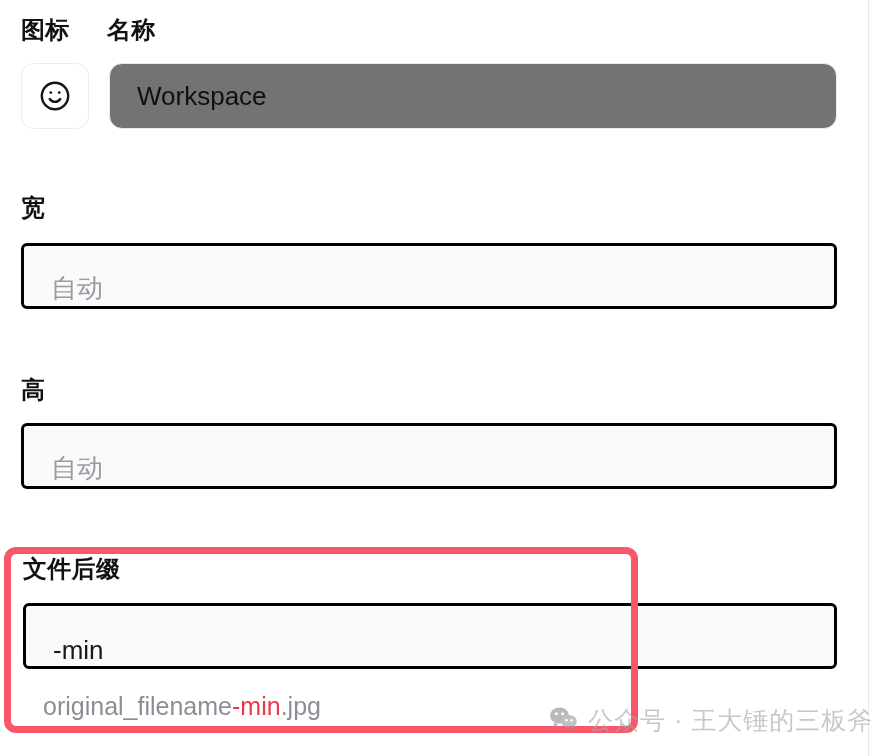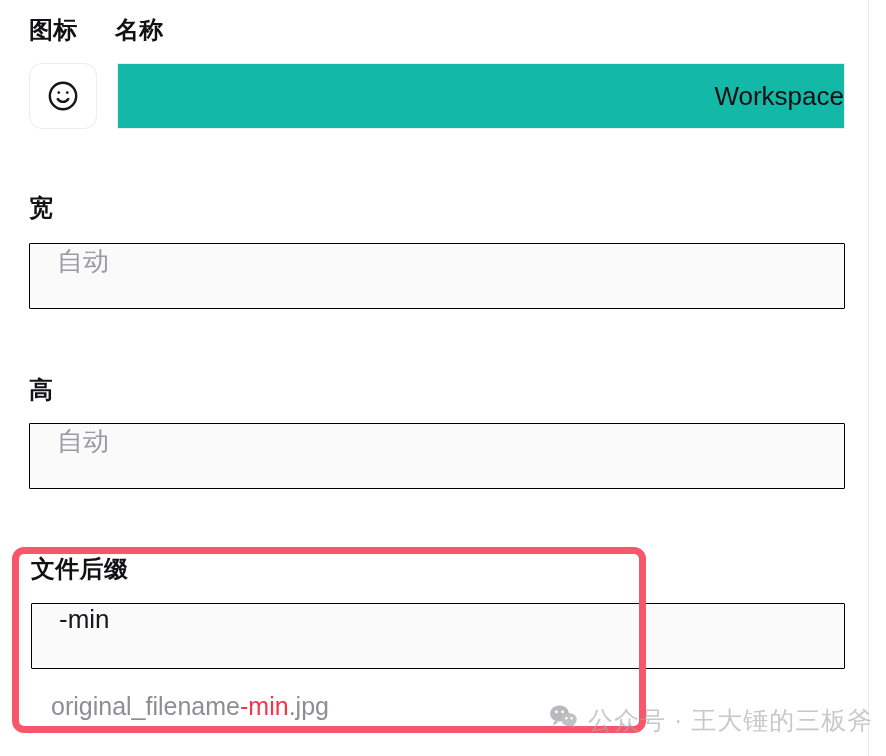--- a/index.html
+++ b/index.html
@@ -11,21 +11,21 @@
     width: 886px;
     height: 756px;
     position: relative;
     overflow: hidden;
     font-family: "Liberation Sans", "DejaVu Sans", sans-serif;
     -webkit-font-smoothing: antialiased;
   }
 
   .panel {
     position: absolute;
-    left: 8px; top: 0;
+    left: 0; top: 0;
     width: 869px;
     height: 756px;
     background: #ffffff;
     box-sizing: border-box;
   }
 
   
   .panel-divider {
     position: absolute;
     left: 868px;
@@ -79,30 +79,29 @@
   }
   .smiley { display: block; }
 
   .name-input {
     position: absolute;
     left: 109px;
     top: 63px;
     width: 728px;
     height: 66px;
     border: 1px solid #ececef;
-    border-radius: 1px;
-    background: #14b8a6;
+    border-radius: 13px;
+    background: #737373;
     box-sizing: border-box;
     display: flex;
     align-items: center;
     padding-left: 27px;
     font-size: 26px;
     color: #101014;
     cursor: text;
-    justify-content: flex-end;
   }
 
   
   .label-width {
     position: absolute;
     left: 21px;
     top: 196px;
   }
   .input-width {
     position: absolute;
@@ -120,26 +119,26 @@
   }
   .input-height {
     position: absolute;
     left: 21px;
     top: 423px;
     width: 816px;
     height: 66px;
   }
 
   .soft-input {
-    border: 1px solid #000000;
-    border-radius: 1px;
+    border: 3px solid #000000;
+    border-radius: 6px;
     background: #fafafa;
     box-sizing: border-box;
     display: flex;
-    align-items: flex-start;
+    align-items: flex-end;
     padding-left: 27px;
     font-size: 26px;
     cursor: text;
   }
   .soft-input .ph { color: #9a9aa4; }
   .soft-input .val { color: #17171c; }
 
   
   .label-suffix {
     position: absolute;
@@ -176,21 +175,21 @@
     box-sizing: border-box;
     pointer-events: none;
   }
 
   
   .watermark {
     position: absolute;
     left: 549px;
     top: 704px;
     display: flex;
-    align-items: flex-start;
+    align-items: center;
     gap: 9px;
     opacity: 0.62;
     pointer-events: none;
   }
   .watermark .wm-text {
     font-size: 25px;
     color: #a6a6ad;
     white-space: nowrap;
     letter-spacing: 1px;
   }

